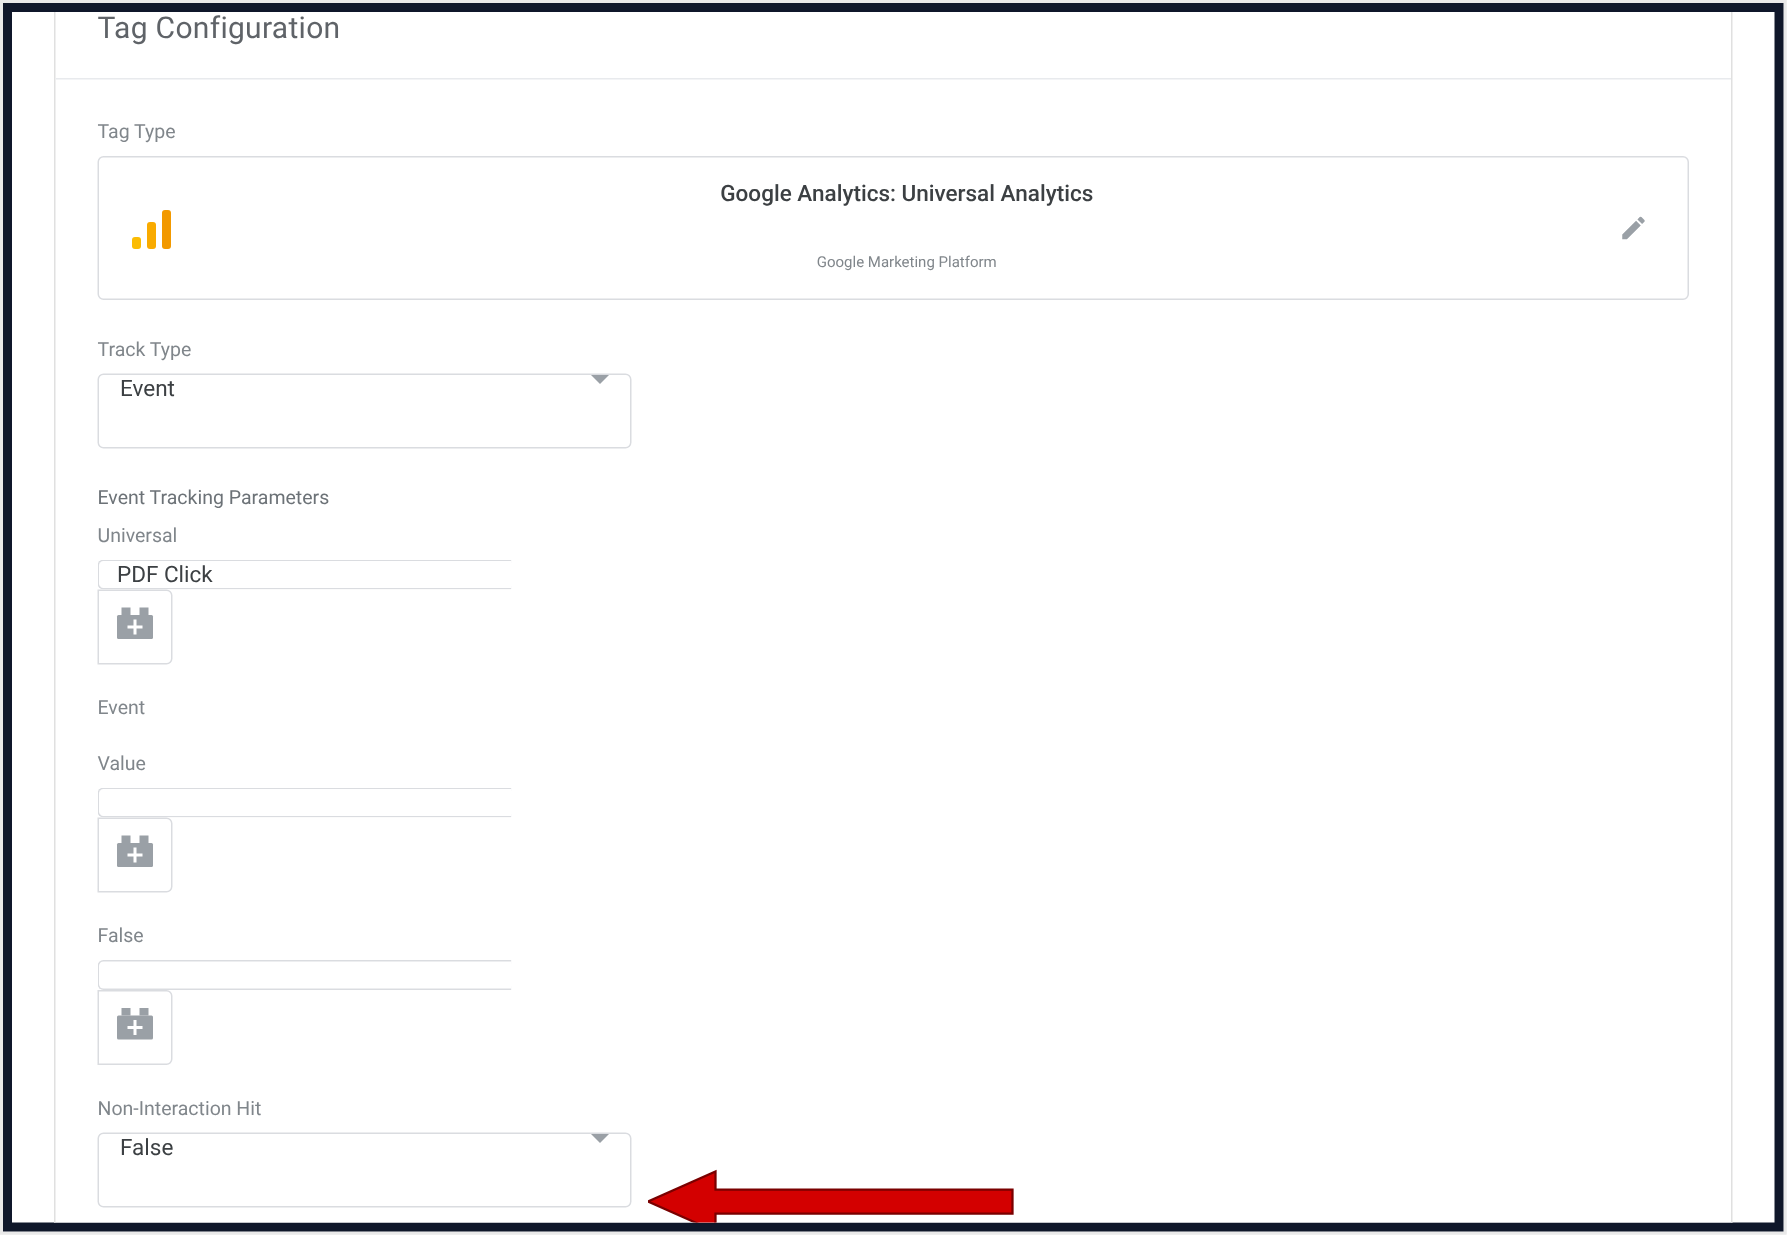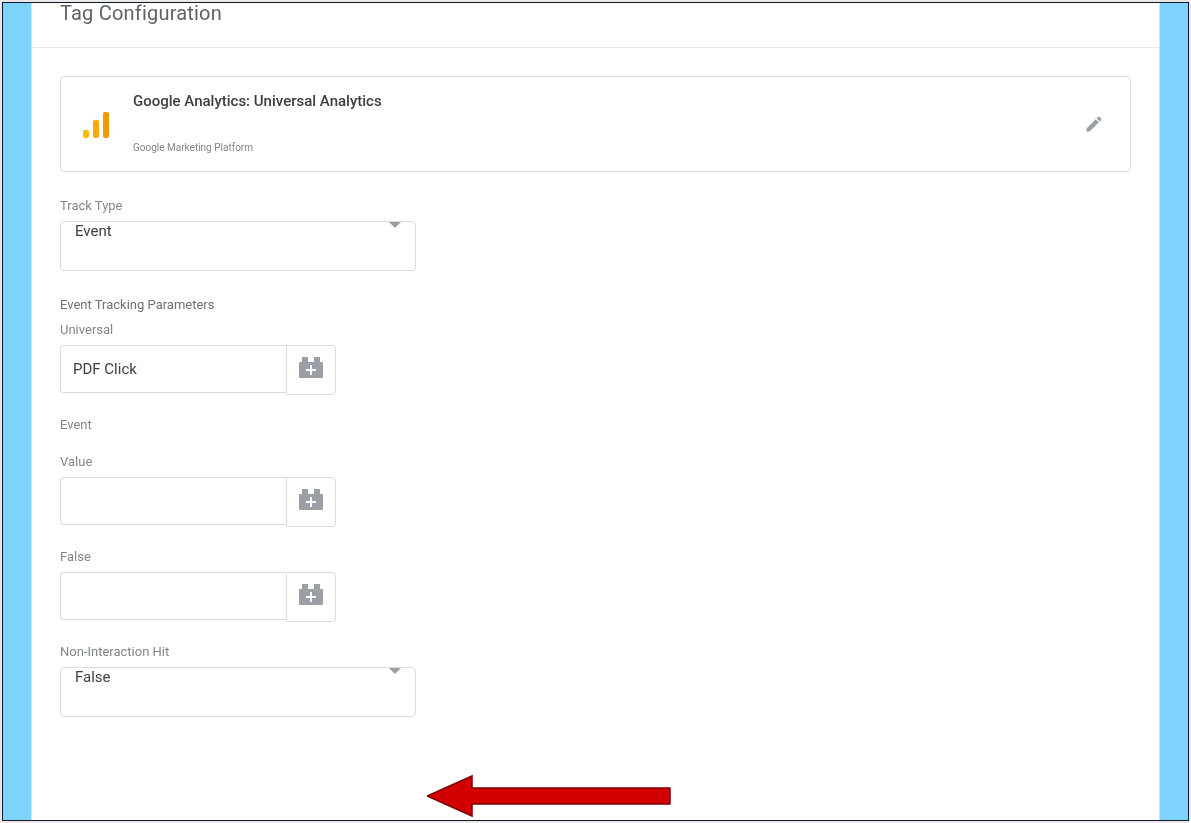--- a/index.html
+++ b/index.html
@@ -16,22 +16,22 @@
     background: #e9e9e9;
     position: relative;
   }
   
   .frame {
     position: absolute;
     left: 2px;
     top: 2px;
     right: 2px;
     bottom: 2px;
-    border: 1px solid #0f172a;
-    background: #7dd3fc; 
+    border: 6px solid #0f172a;
+    background: #ffffff; 
   }
   .panel {
     position: absolute;
     left: 28px;
     right: 28px;
     top: 0;
     bottom: 0;
     background: #ffffff;
     border-left: 1px solid #e0e0e0;
     border-right: 1px solid #e0e0e0;
@@ -67,20 +67,21 @@
   }
   
   .tagtype-card {
     border: 1px solid #dadce0;
     border-radius: 4px;
     display: flex;
     align-items: center;
     padding: 14px 18px;
     margin-bottom: 26px;
     position: relative;
+    text-align: center;
   }
   .tagtype-icon {
     width: 34px;
     height: 28px;
     display: flex;
     align-items: flex-end;
     justify-content: center;
     gap: 4px;
     margin-right: 20px;
   }
@@ -135,20 +136,21 @@
     border-right: 6px solid transparent;
     border-top: 6px solid #9aa0a6;
   }
   
   .group {
     margin-bottom: 22px;
   }
   .input-row {
     display: flex;
     width: 276px;
+    flex-direction: column;
   }
   .txt {
     flex: 1;
     height: 46px;
     border: 1px solid #dadce0;
     border-right: none;
     border-radius: 4px 0 0 4px;
     font-size: 15px;
     color: #3c4043;
     padding: 0 12px;
@@ -209,20 +211,21 @@
 <div class="outer">
   <div class="frame">
     <div class="panel">
 
       <div class="section-header">
         <span class="section-title">Tag Configuration</span>
       </div>
 
       <div class="body">
 
+        <span class="field-label">Tag Type</span>
 
         <div class="tagtype-card">
           <span class="tagtype-icon">
             <span class="bar b1"></span>
               <span class="bar b2"></span>
               <span class="bar b3"></span>
           </span>
           <span class="tagtype-text">
             <div class="tagtype-title">Google Analytics: Universal Analytics</div>
             <div class="tagtype-sub">Google Marketing Platform</div>

